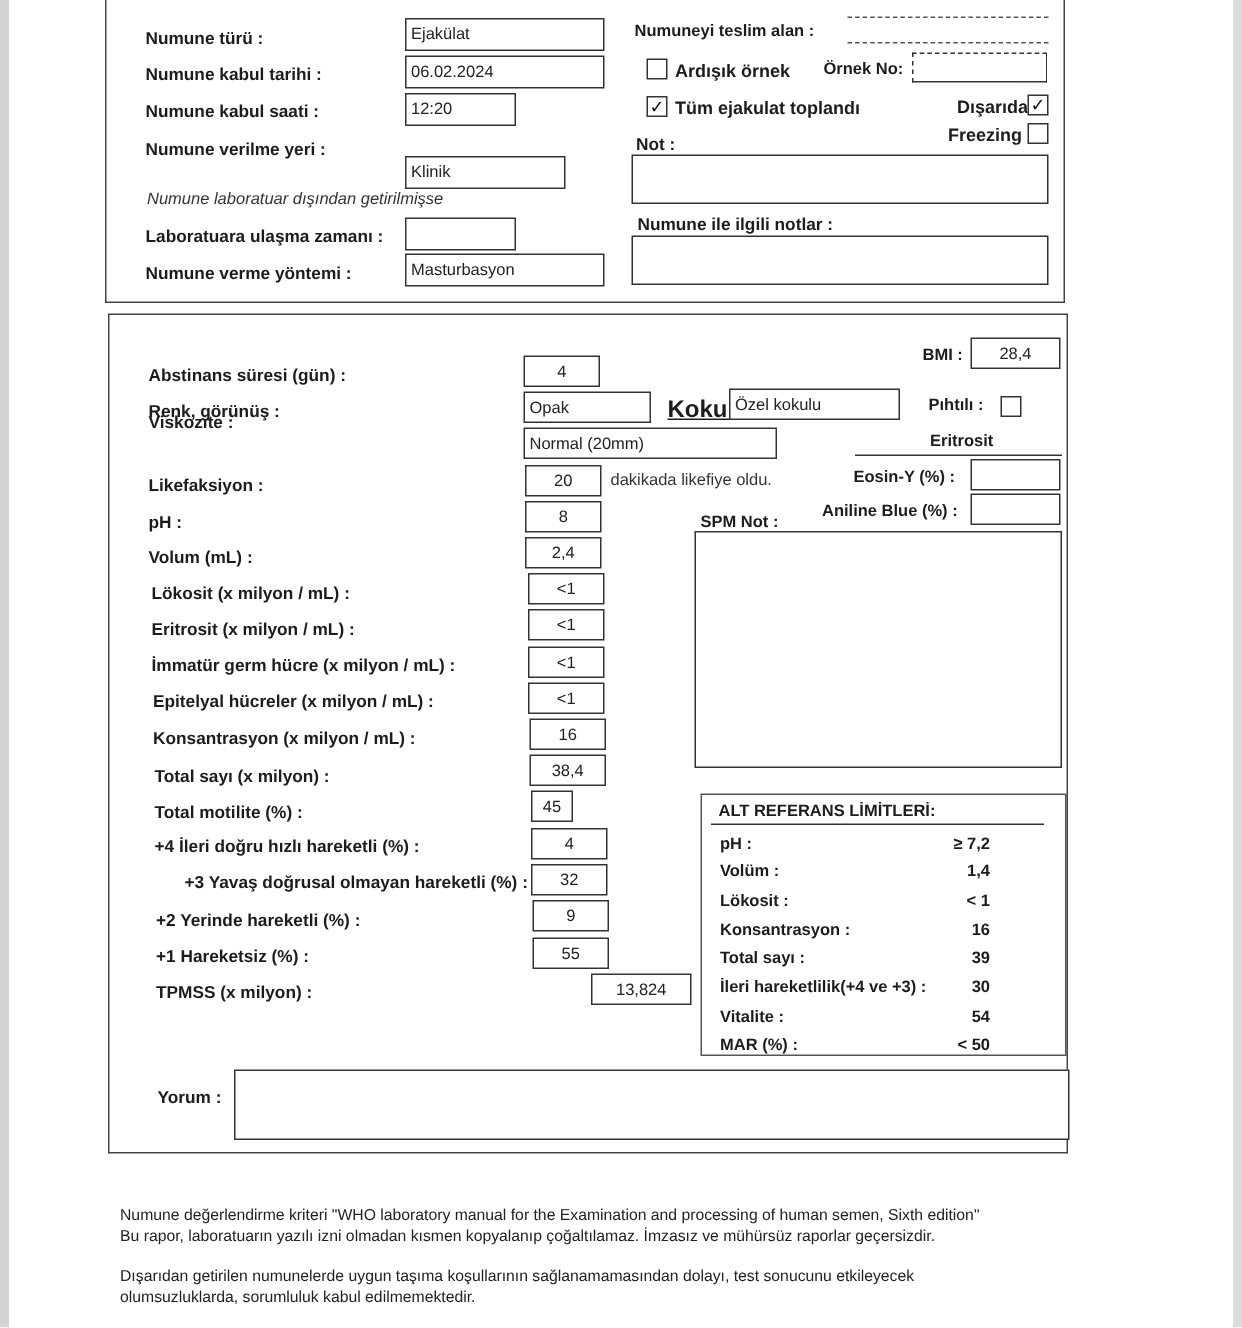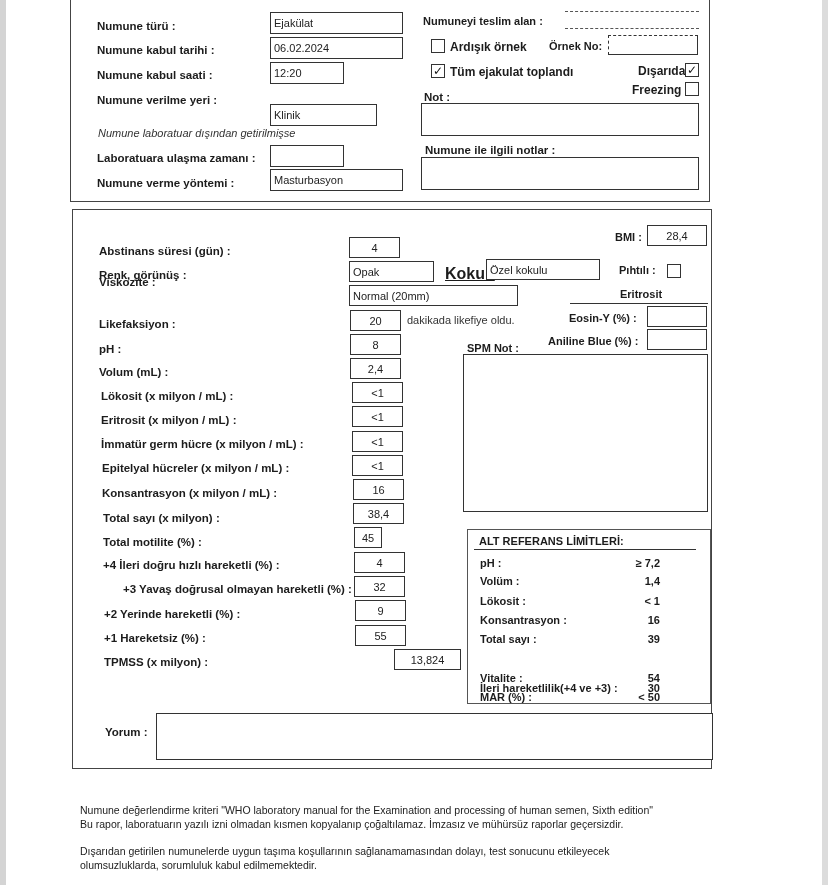--- a/index.html
+++ b/index.html
@@ -142,21 +142,21 @@
 
 <div class="panel" style="left:467px; top:529px; width:244px; height:175px; border-color:#555;"></div>
 <span class="lbl" style="left:479px; top:535px; font-size:11px;">ALT REFERANS LİMİTLERİ:</span>
 <div class="abs" style="left:474px; top:549px; width:222px; border-top:1.5px solid #333;"></div>
 
 <div class="ref-row" style="top:557px;"><span>pH :</span><span class="rv">≥ 7,2</span></div>
 <div class="ref-row" style="top:575px;"><span>Volüm :</span><span class="rv">1,4</span></div>
 <div class="ref-row" style="top:595px;"><span>Lökosit :</span><span class="rv">&lt; 1</span></div>
 <div class="ref-row" style="top:614px;"><span>Konsantrasyon :</span><span class="rv">16</span></div>
 <div class="ref-row" style="top:633px;"><span>Total sayı :</span><span class="rv">39</span></div>
-<div class="ref-row" style="top:682px;"><span>İleri hareketlilik(+4 ve +3) :</span><span class="rv">30</span></div>
+<div class="ref-row" style="top:652px;"><span>İleri hareketlilik(+4 ve +3) :</span><span class="rv">30</span></div>
 <div class="ref-row" style="top:672px;"><span>Vitalite :</span><span class="rv">54</span></div>
 <div class="ref-row" style="top:691px;"><span>MAR (%) :</span><span class="rv">&lt; 50</span></div>
 
 <span class="lbl" style="left:105px; top:726px;">Yorum :</span>
 <div class="box" style="left:156px; top:713px; width:557px; height:47px;"></div>
 
 <div class="foot" style="top:804px;">Numune değerlendirme kriteri "WHO laboratory manual for the Examination and processing of human semen, Sixth edition"</div>
 <div class="foot" style="top:818px;">Bu rapor, laboratuarın yazılı izni olmadan kısmen kopyalanıp çoğaltılamaz. İmzasız ve mühürsüz raporlar geçersizdir.</div>
 <div class="foot" style="top:845px;">Dışarıdan getirilen numunelerde uygun taşıma koşullarının sağlanamamasından dolayı, test sonucunu etkileyecek</div>
 <div class="foot" style="top:859px;">olumsuzluklarda, sorumluluk kabul edilmemektedir.</div>

